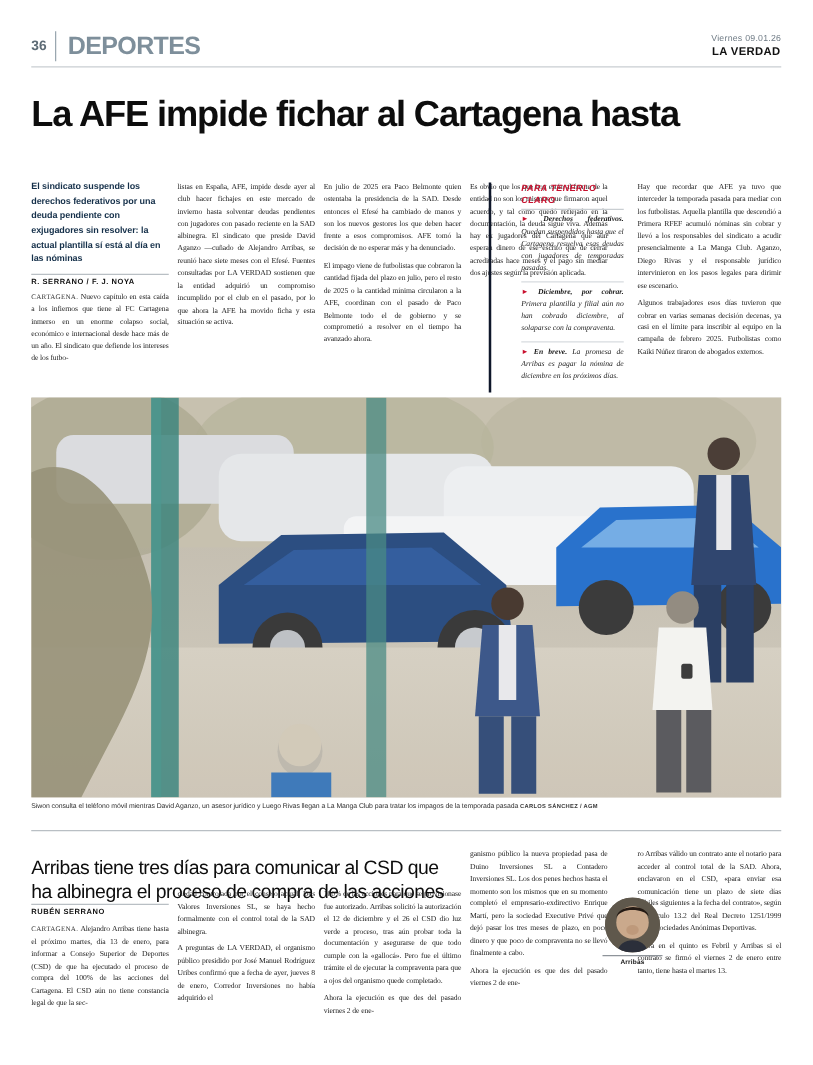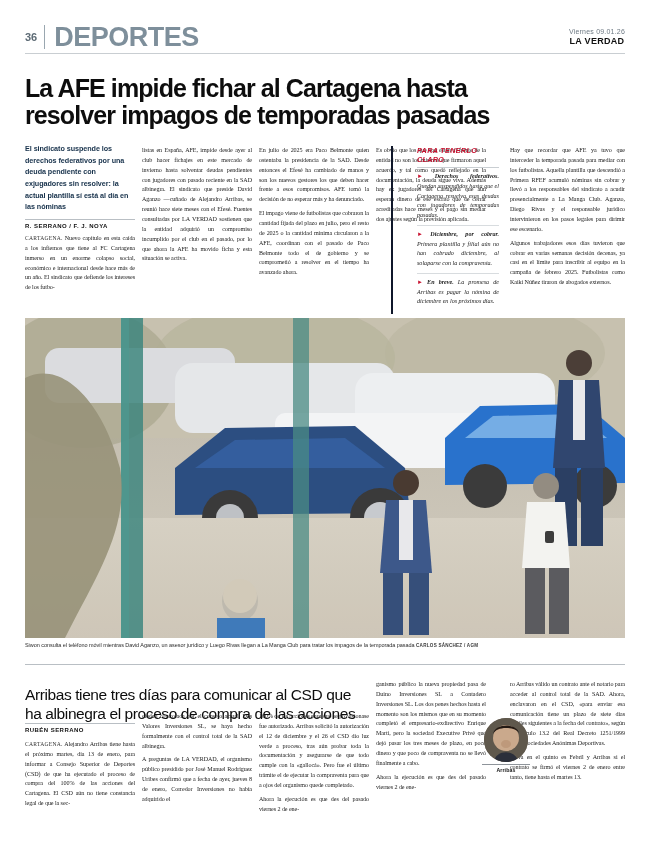--- a/index.html
+++ b/index.html
@@ -19,34 +19,34 @@
     display:flex;align-items:center;
   }
   .page-num{
     font-family:"Liberation Sans", sans-serif;
     font-weight:bold;font-size:11px;color:#5d6b75;
     padding-right:7px;letter-spacing:0px;
   }
   .section-rule{width:1px;height:24px;background:#9aa7b0;margin-right:9px;}
   .section-name{
     font-family:"Liberation Sans", sans-serif;
-    font-weight:bold;font-size:27px;color:#7e8f9b;
+    font-weight:bold;font-size:20px;color:#7e8f9b;
     letter-spacing:-0.5px;line-height:1;
   }
   .masthead-right{margin-left:auto;text-align:center;line-height:1.15;}
   .mh-date{font-family:"Liberation Sans",sans-serif;font-size:7px;color:#6e7a84;letter-spacing:.2px;}
   .mh-brand{font-family:"Liberation Sans",sans-serif;font-weight:bold;font-size:9px;color:#111;letter-spacing:.3px;}
 
   .head-rule{position:absolute;left:25px;top:53px;width:600px;height:1px;background:#c9ced2;}
 
   
   .main-headline{
     position:absolute;left:25px;top:58px;width:600px;
     font-family:"Liberation Sans", sans-serif;
-    font-weight:bold;font-size:25px;line-height:1.1;
+    font-weight:bold;font-size:29px;line-height:1.1;
     letter-spacing:-0.9px;color:#0d0d0d;
   }
   .main-headline span{display:block;}
 
   
   .standfirst{
     position:absolute;left:25px;top:143px;width:110px;
     font-family:"Liberation Sans", sans-serif;
     font-size:7.2px;line-height:1.62;color:#15304a;font-weight:bold;
     letter-spacing:-0.05px;
@@ -157,21 +157,20 @@
     <div class="section-name">DEPORTES</div>
     <div class="masthead-right">
       <div class="mh-date">Viernes 09.01.26</div>
       <div class="mh-brand">LA VERDAD</div>
     </div>
   </div>
   <div class="head-rule"></div>
 
   <h1 class="main-headline">
     <span>La AFE impide fichar al Cartagena hasta</span>
-    <span>resolver impagos de temporadas pasadas</span>
   </h1>
 
   <div class="standfirst">El sindicato suspende los derechos federativos por una deuda pendiente con exjugadores sin resolver: la actual plantilla sí está al día en las nóminas</div>
   <div class="byline-top">R. SERRANO / F. J. NOYA</div>
 
   <div class="col" id="c1">
       <p><span class="dateline">CARTAGENA.</span> Nuevo capítulo en esta caída a los infiernos que tiene al FC Cartagena inmerso en un enorme colapso social, económico e internacional desde hace más de un año. El sindicato que defiende los intereses de los futbo-</p>
     </div>
   <div class="col" id="c2">
       <p>listas en España, AFE, impide desde ayer al club hacer fichajes en este mercado de invierno hasta solventar deudas pendientes con jugadores con pasado reciente en la SAD albinegra. El sindicato que preside David Aganzo —cuñado de Alejandro Arribas, se reunió hace siete meses con el Efesé. Fuentes consultadas por LA VERDAD sostienen que la entidad adquirió un compromiso incumplido por el club en el pasado, por lo que ahora la AFE ha movido ficha y esta situación se activa.</p>

